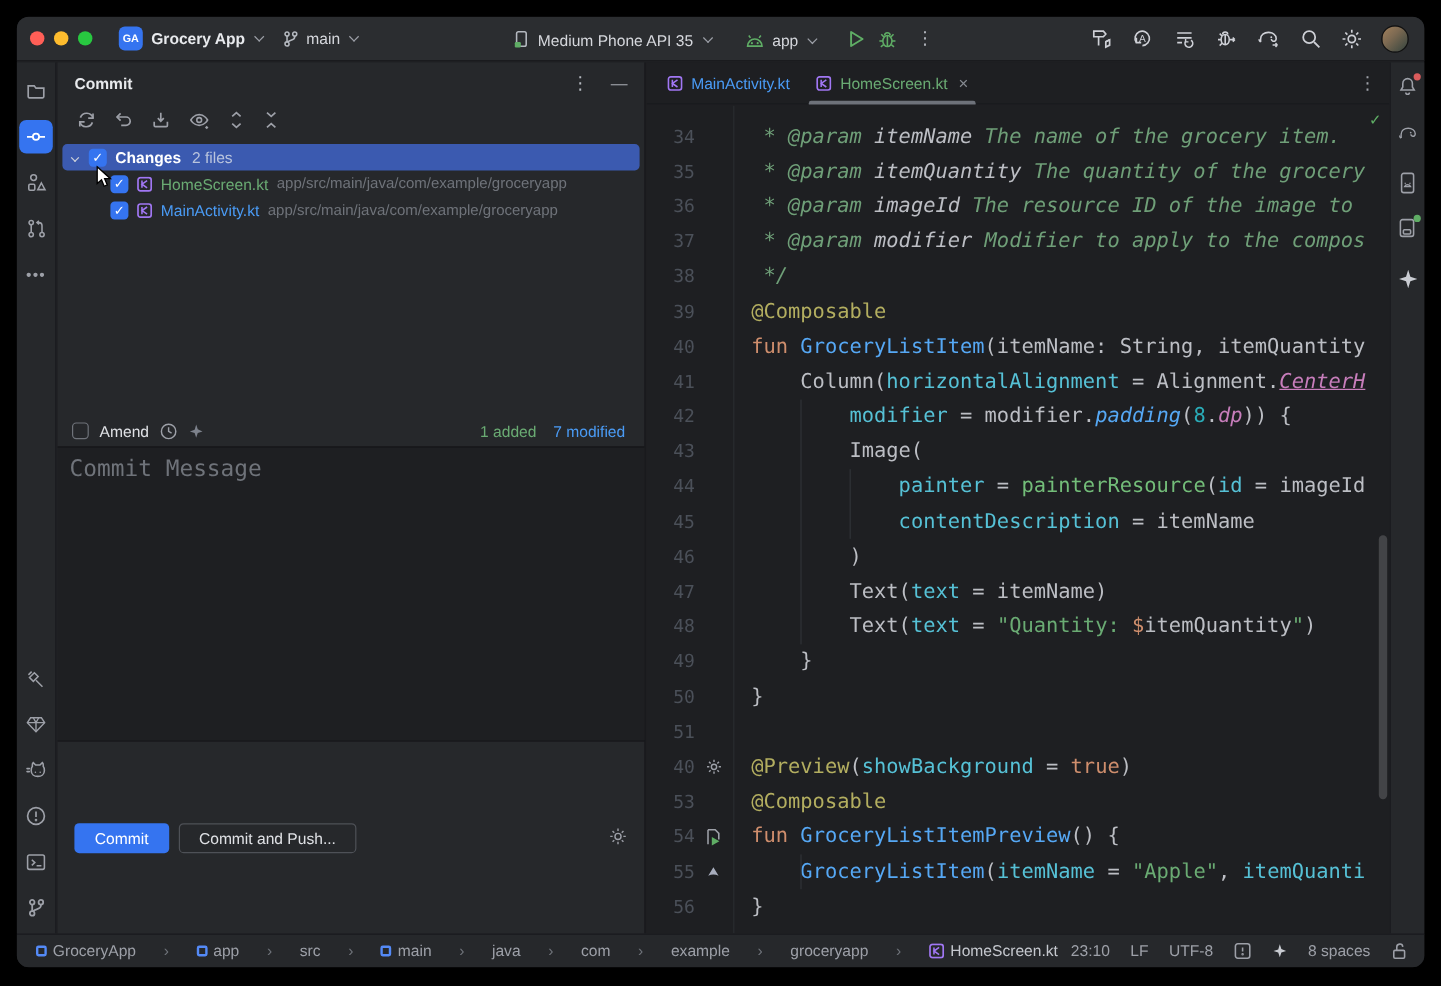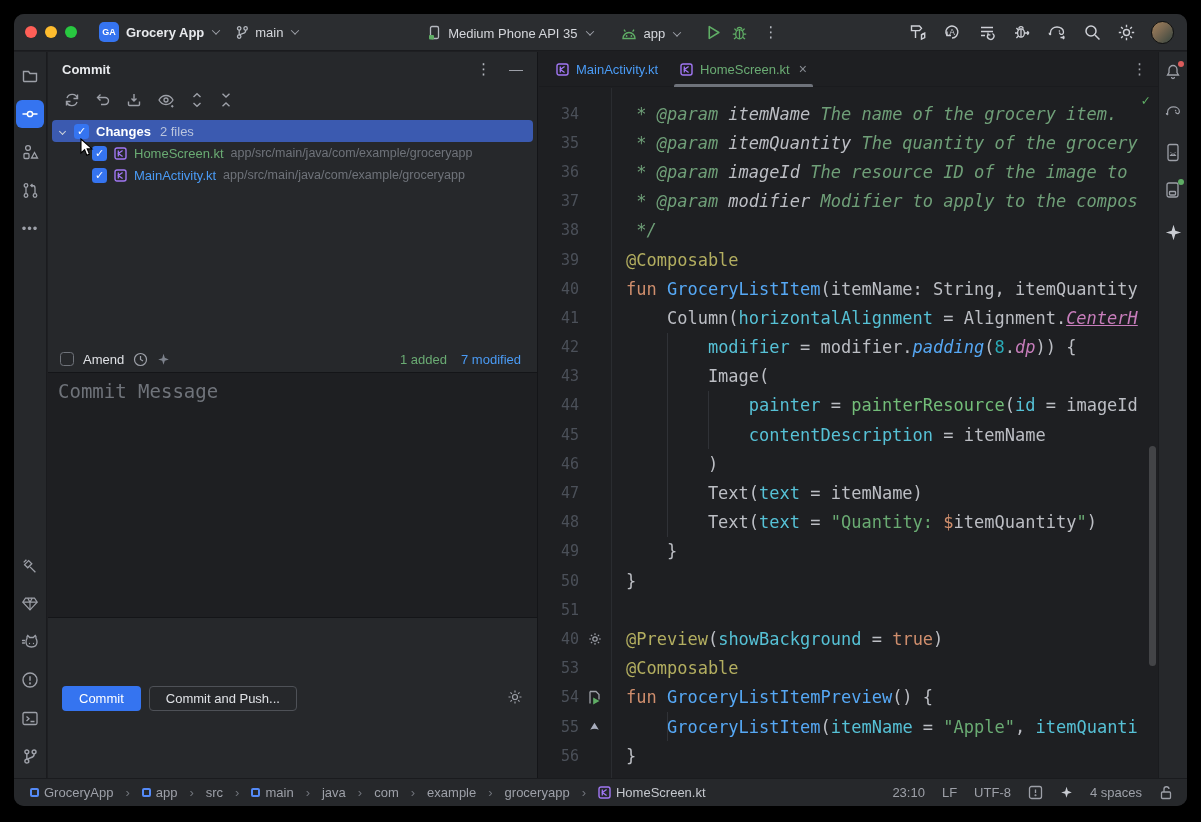--- a/index.html
+++ b/index.html
@@ -96,21 +96,21 @@
   .tk-n{color:#2AACB8} .tk-pr{color:#C77DBB;font-style:italic}
   .tk-pru{color:#C77DBB;font-style:italic;text-decoration:underline}
   .tk-s{color:#6AAB73} .tk-sd{color:#CF8E6D}
   .inspect-check { position:absolute; top:4px; right:8px; color:#5FAD65; font-size:14px; font-weight:bold; }
   .vscroll { position:absolute; right:2px; top:358px; width:7px; height:220px;
     background:rgba(255,255,255,.17); border-radius:4px; }
 
   
   .statusbar { position:absolute; left:0; right:0; bottom:0; height:28px; background:#26282b;
     border-top:1px solid #1a1b1e; display:flex; align-items:center; font-size:13px; color:#9da0a8; }
-  #breadcrumbs { display:flex; align-items:center; gap:12px; padding-left:16px;text-align:center; }
+  #breadcrumbs { display:flex; align-items:center; gap:23px; padding-left:16px;text-align:center; }
   .crumb { display:flex; align-items:center; gap:5px; }
   .crumb-sep { color:#6f737a; font-size:13px; }
   .mod-ico { width:9px; height:9px; border:2px solid #548AF7; border-radius:2px; display:inline-block; }
   .crumb-file { color:#c5c8ce; }
   .sb-right { margin-left:auto; display:flex; align-items:center; gap:17px; padding-right:14px; }
 
   .cursor { position:absolute; left:66px; top:124px; z-index:99; }
 </style>
 </head>
 <body>
@@ -649,21 +649,21 @@
       <span>LF</span>
       <span>UTF-8</span>
       <svg width="15" height="15" viewBox="0 0 15 15" fill="none" stroke="#9da0a8" stroke-width="1.3">
           <rect x="1.5" y="1.5" width="12" height="12" rx="2"></rect>
           <path d="M7.5 4.5v3.5"></path>
           <circle cx="7.5" cy="10.3" r=".4" fill="#9da0a8"></circle>
         </svg>
       <svg width="13" height="13" viewBox="0 0 16 16">
           <path d="M8 1l1.6 4.9L14.5 8l-4.9 1.6L8 14.5 6.4 9.6 1.5 8l4.9-1.6z" fill="#c9ccd2"></path>
         </svg>
-      <span>4 spaces</span>
+      <span>8 spaces</span>
       <svg width="14" height="15" viewBox="0 0 14 15" fill="none" stroke="#9da0a8" stroke-width="1.3">
           <rect x="2.5" y="7" width="9" height="6.5" rx="1"></rect>
           <path d="M5 7V4.5A2.5 2.5 0 0 1 10 4"></path>
         </svg>
     </div>
   </div>
 
   <svg class="cursor" width="14" height="20" viewBox="0 0 14 20">
     <path d="M1 1v14l3.6-3.2 2.2 5.4 2.6-1.1-2.2-5.2H12z" fill="#fff" stroke="#000" stroke-width="1.1"></path>
   </svg>

